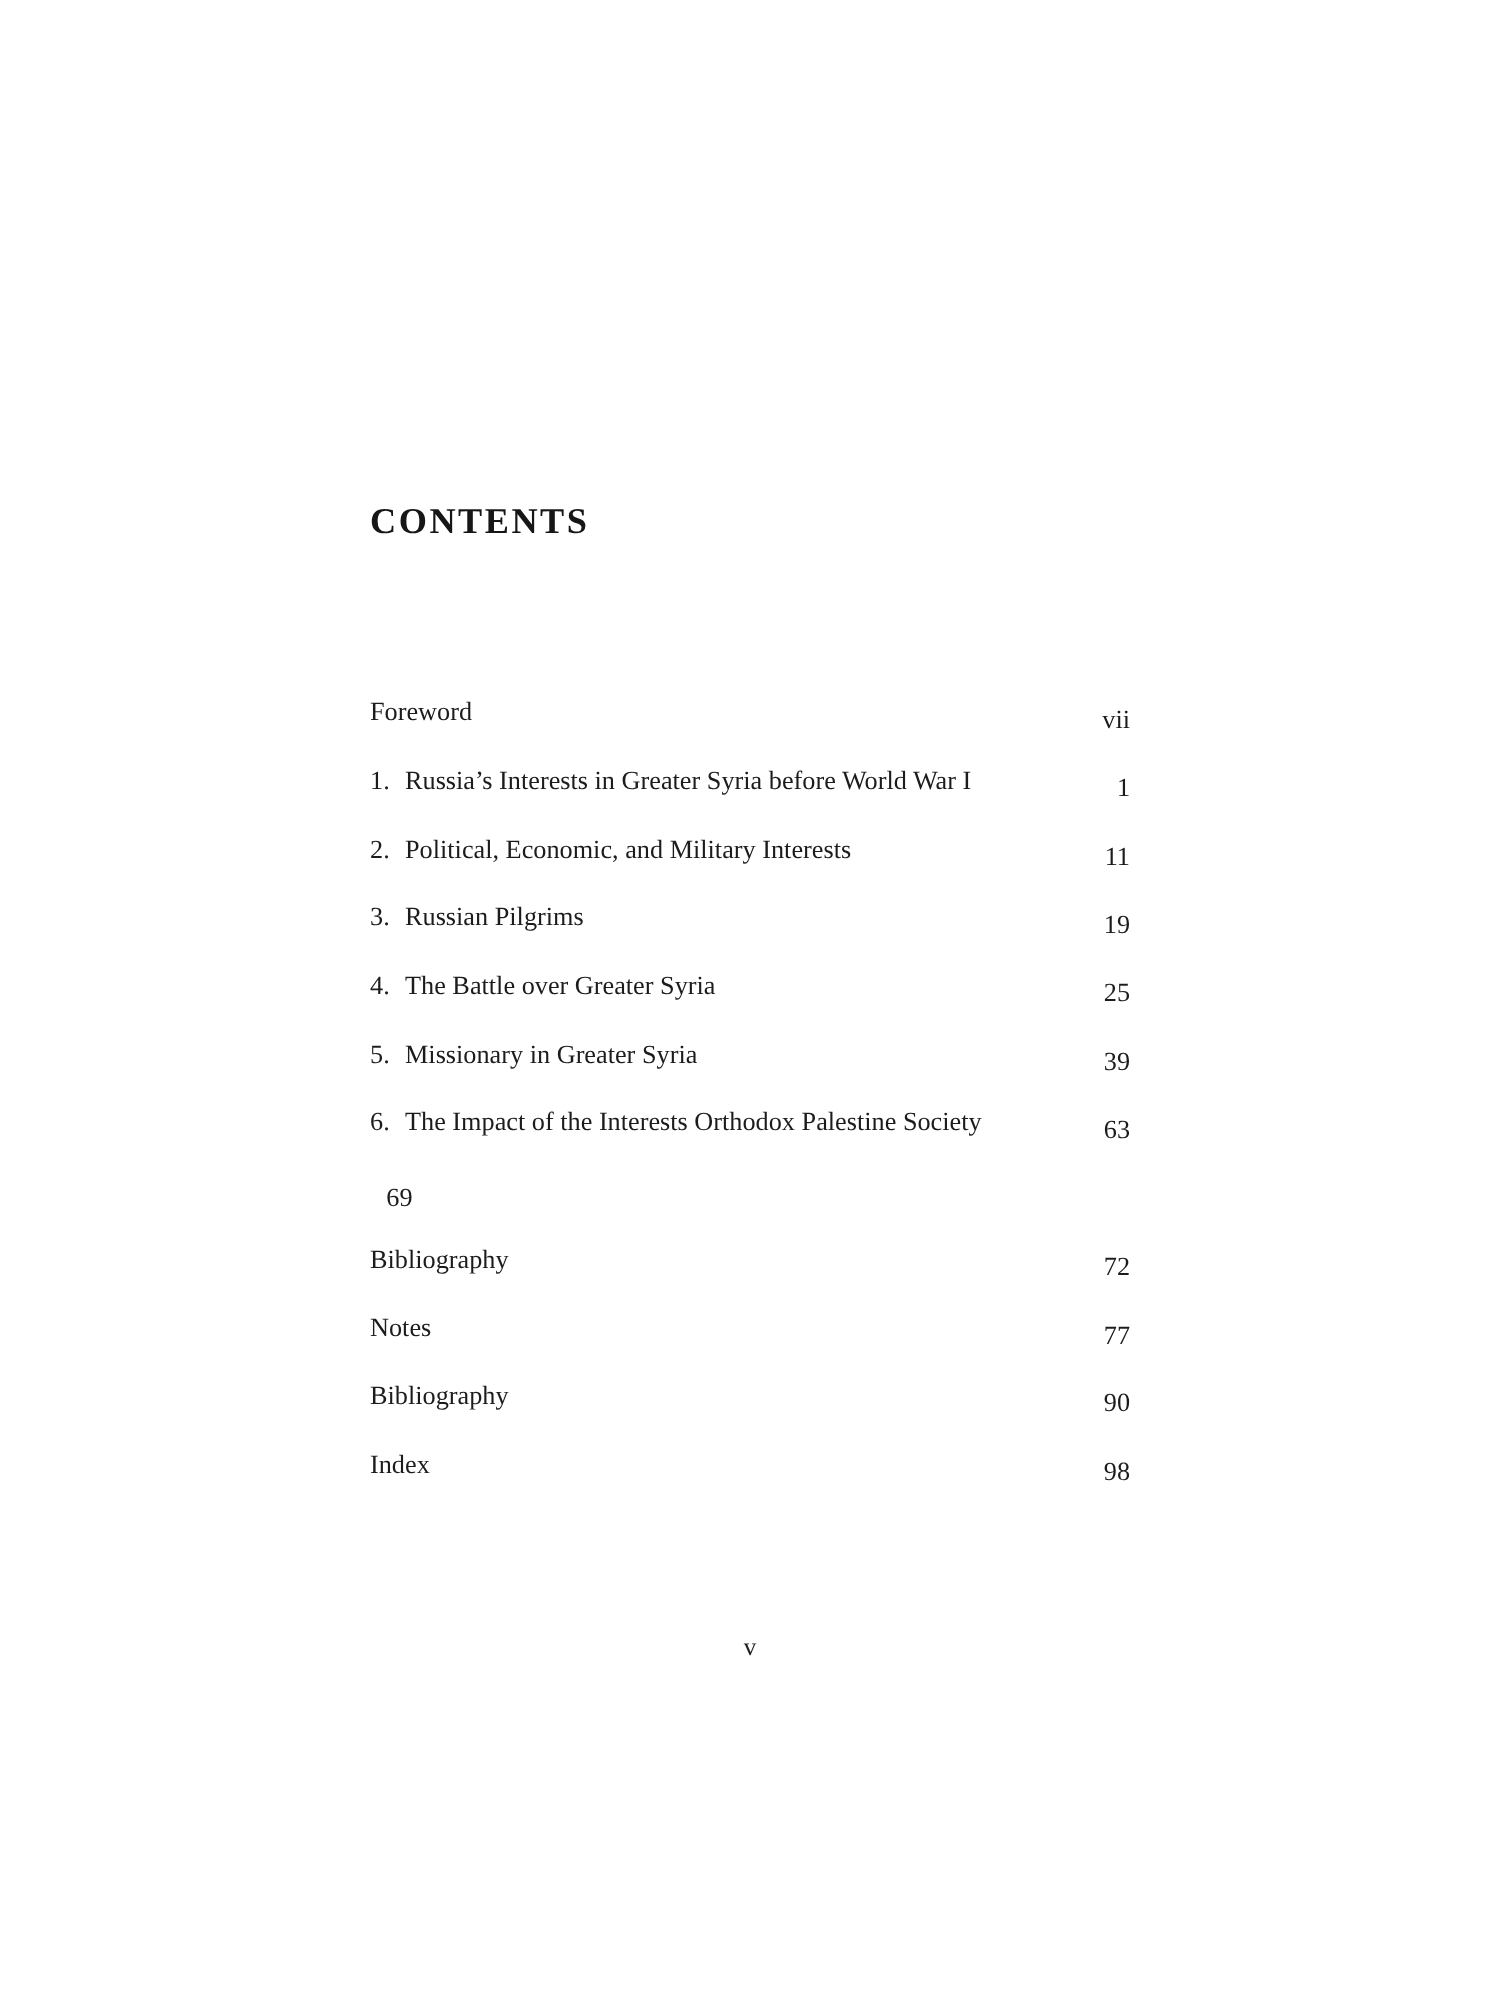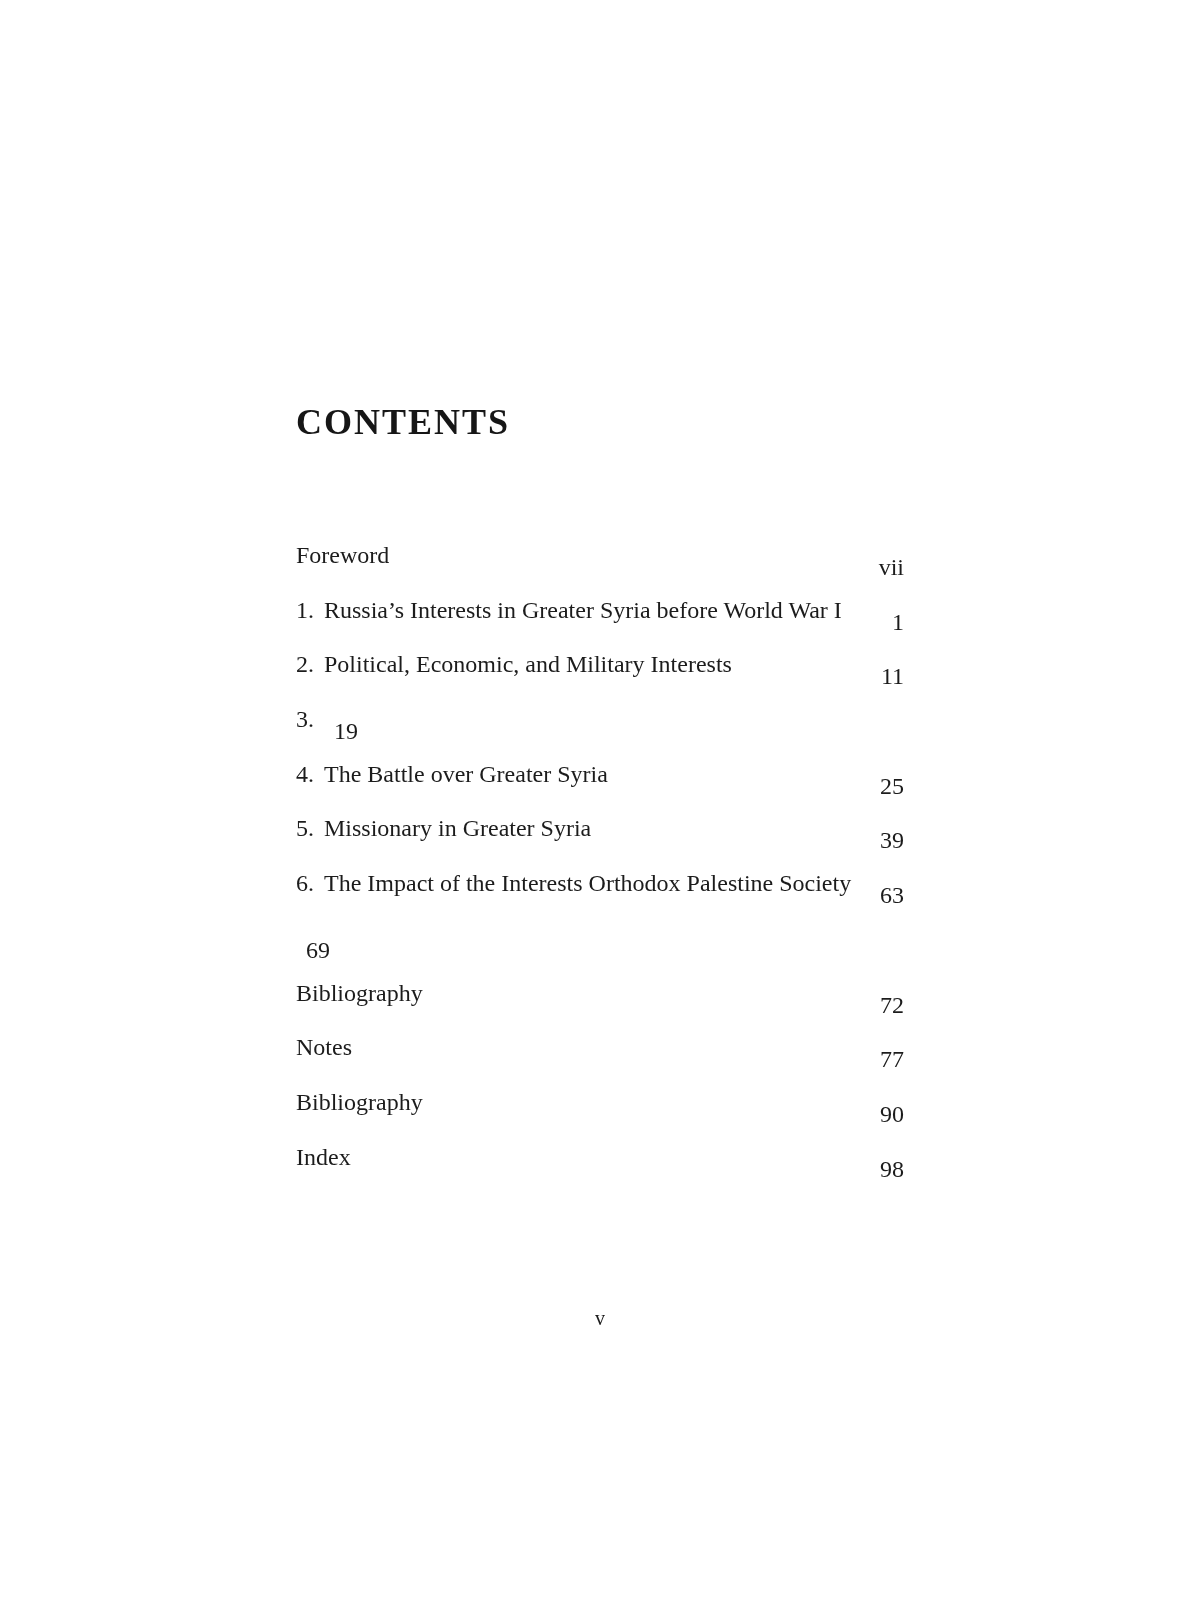--- a/index.html
+++ b/index.html
@@ -14,36 +14,36 @@
     background: #ffffff;
     font-family: "Liberation Serif", "DejaVu Serif", serif;
     color: #1c1c1c;
     overflow: hidden;
   }
   .heading {
     position: absolute;
     left: 296px;
     top: 401px;
     margin: 0;
-    font-size: 36px;
+    font-size: 29px;
     font-weight: 700;
     letter-spacing: 2px;
     color: #161616;
   }
   .toc {
     position: absolute;
     left: 296px;
     top: 542px;
     width: 608px;
   }
   .toc-row {
     display: flex;
-    align-items: flex-start;
+    align-items: center;
     height: 54.7px;
-    font-size: 24px;
+    font-size: 21px;
     line-height: 26px;
   }
   .toc-num {
     flex: none;
     width: 28px;
   }
   .toc-label {
     flex: 1 1 auto;
     padding-right: 12px;
     white-space: nowrap;
@@ -83,20 +83,21 @@
   </div>
 
   <div class="toc-row">
     <span class="toc-num">2.</span>
     <span class="toc-label">Political, Economic, and Military Interests</span>
     <span class="toc-page">11</span>
   </div>
 
   <div class="toc-row">
     <span class="toc-num">3.</span>
+    <span class="toc-label">Russian Pilgrims</span>
     <span class="toc-page">19</span>
   </div>
 
   <div class="toc-row">
     <span class="toc-num">4.</span>
     <span class="toc-label">The Battle over Greater Syria</span>
     <span class="toc-page">25</span>
   </div>
 
   <div class="toc-row">

